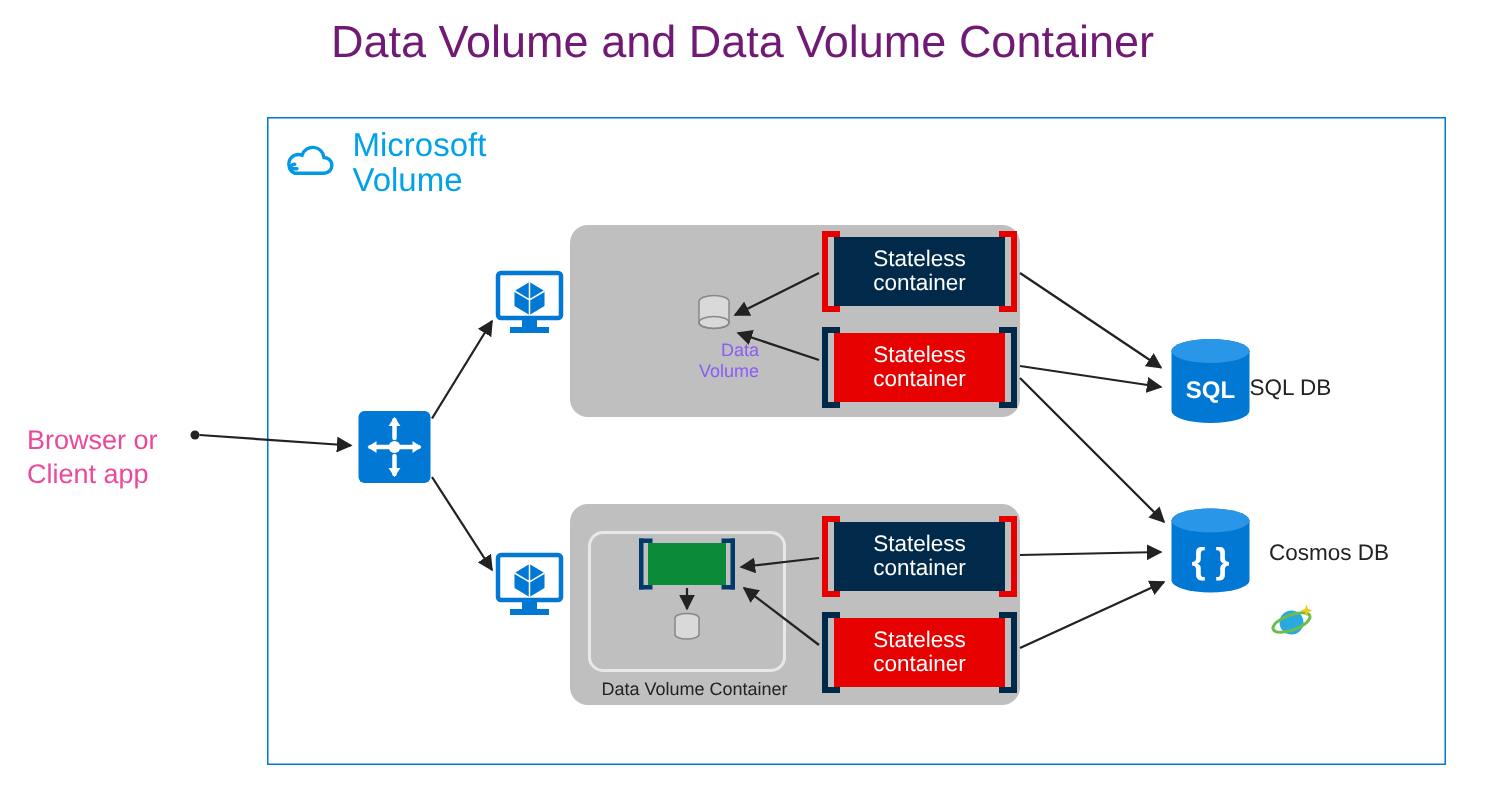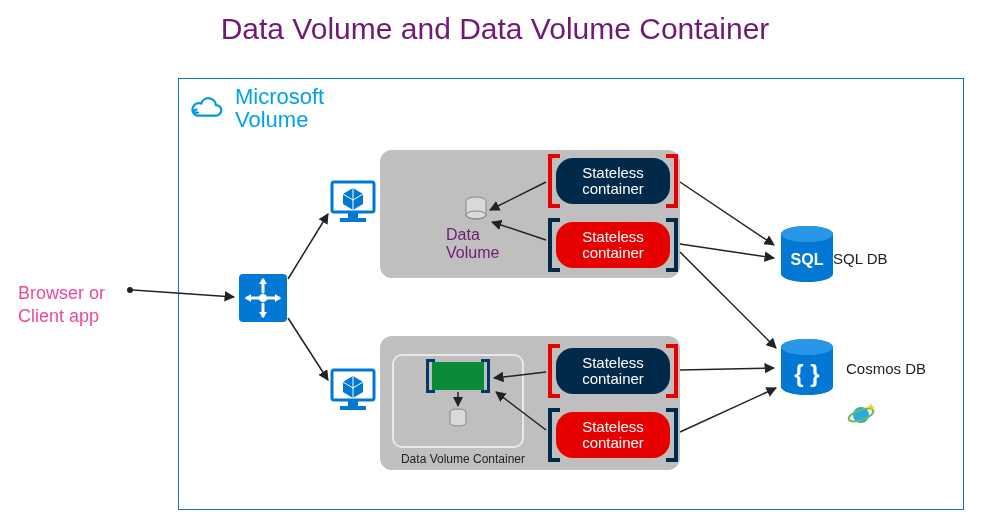--- a/index.html
+++ b/index.html
@@ -57,23 +57,23 @@
   .panel {
     position: absolute;
     background: #bfbfbf;
     border-radius: 12px;
   }
   .panel.top { left: 380px; top: 150px; width: 300px; height: 128px; }
   .panel.bottom { left: 380px; top: 336px; width: 300px; height: 134px; }
   
   .dv-block {
     position: absolute;
-    text-align: left;
-    font-size: 16px;
-    color: #701a75;
+    text-align: right;
+    font-size: 12px;
+    color: #8b5cf6;
   }
   .dv-block .cyl {
     width: 24px; height: 28px; margin: 0 auto 2px auto;
   }
   
   .dvc-frame {
     position: absolute;
     left: 392px; top: 354px;
     width: 132px; height: 94px;
     border: 2px solid #e8e8e8;
@@ -114,21 +114,20 @@
     position: absolute;
     width: 114px;
     height: 46px;
     color: #fff;
     font-size: 15px;
     line-height: 1.1;
     display: flex;
     align-items: center;
     justify-content: center;
     text-align: center;
-    border-radius: 17px;
   }
   .badge.navy { background: #012a4a; }
   .badge.red  { background: #e60000; }
   .badge::before, .badge::after {
     content: "";
     position: absolute;
     top: -4px; bottom: -4px;
     width: 8px;
     border-top: 4px solid #e60000;
     border-bottom: 4px solid #e60000;

